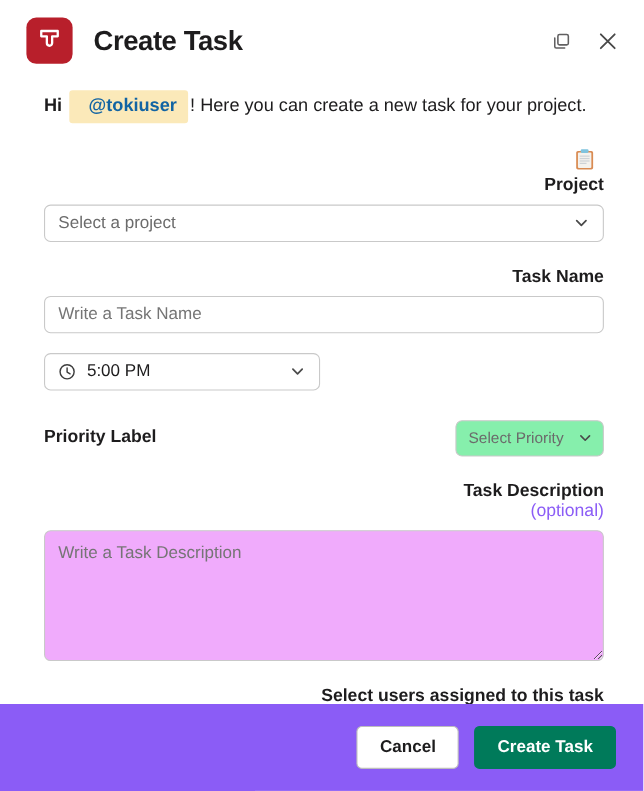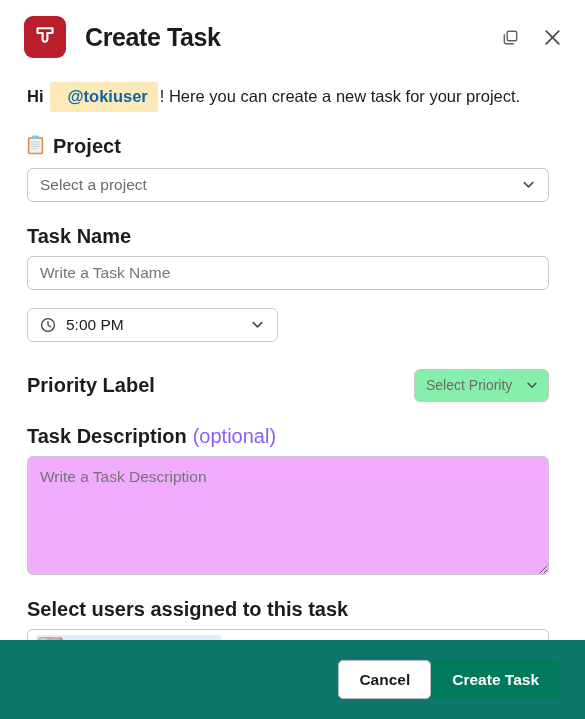--- a/index.html
+++ b/index.html
@@ -21,35 +21,35 @@
   .app-logo svg { display: block; }
   .modal-title {
     font-size: 25px; font-weight: bold; letter-spacing: -0.4px;
     margin-left: 19px; white-space: nowrap; color: #1d1c1d;
   }
   .header-actions { margin-left: auto; display: flex; align-items: center; gap: 16px; padding-right: 2px; }
   .icon-btn { width: 26px; height: 26px; display: flex; align-items: center; justify-content: center; cursor: pointer; color: #616061; background: none; border: none; }
 
   
   .body {
-    flex: 1 1 auto; overflow: hidden; padding: 0 0 0 0; position: relative;
+    flex: 1 1 auto; overflow: hidden; padding: 0 0 0 0; position: relative; margin-left: 13px;
   }
   .body-inner { padding: 14px 36px 0 27px; }
 
   .greeting { font-size: 16.5px; line-height: 1.45; color: #1d1c1d; white-space: nowrap; }
   .greeting .hi { font-weight: bold; }
   .mention {
     background: #fbe9b9; color: #1264a3; font-weight: bold;
     padding: 3px 10px 3px 18px; border-radius: 3px; margin: 0 2px 0 6px;
     display: inline-block; min-width: 108px;
   }
 
   .field-label {
-    font-size: 20px; font-weight: bold; color: #1d1c1d;
-    margin: 0 0 8px 0; display: flex; align-items: flex-start;
+    font-size: 16px; font-weight: bold; color: #1d1c1d;
+    margin: 0 0 8px 0; display: flex; align-items: flex-end; flex-direction: column;
   }
   .field-label .optional { font-weight: normal; color: #8b5cf6; margin-left: 6px; }
   .clipboard { margin-right: 9px; display: inline-block; vertical-align: -3px; }
 
   .group { margin-top: 23px; }
 
   .control {
     width: 100%; height: 24px; border: 1px solid #c9c9c9; border-radius: 6px;
     background: #fff; display: flex; align-items: center; padding: 16px 12px;
     font-size: 15.5px; color: #1d1c1d; cursor: pointer; position: relative;
@@ -97,21 +97,21 @@
       radial-gradient(circle at 40% 70%, #c08f97 0 26%, transparent 27%),
       radial-gradient(circle at 80% 72%, #e2c0c2 0 20%, transparent 21%),
       linear-gradient(150deg, #cfa8ad, #b98f96 55%, #d7b9bb);
   }
   .chip-name { color: #1264a3; font-weight: bold; font-size: 15px; white-space: nowrap; }
   .chip-x { margin-left: 46px; color: #4a4a4a; display: flex; align-items: center; cursor: pointer; }
 
   
   .footer {
     flex: 0 0 auto; height: 79px; display: flex; align-items: center;
-    justify-content: flex-end; padding: 0 25px 0 0; background: #0f766e;
+    justify-content: flex-end; gap: 14px; padding: 0 25px 0 0; background: #8b5cf6;
   }
   .btn {
     height: 39px; border-radius: 5px; font-size: 15.5px; font-weight: bold;
     font-family: inherit; display: flex; align-items: center; justify-content: center;
     cursor: pointer; padding: 0 20px;
   }
   .btn-cancel { background: #fff; border: 1px solid #bdbdbd; color: #1d1c1d; min-width: 88px; }
   .btn-primary { background: #007a5a; border: 1px solid #007a5a; color: #fff; min-width: 112px; }
 </style>
 </head>

